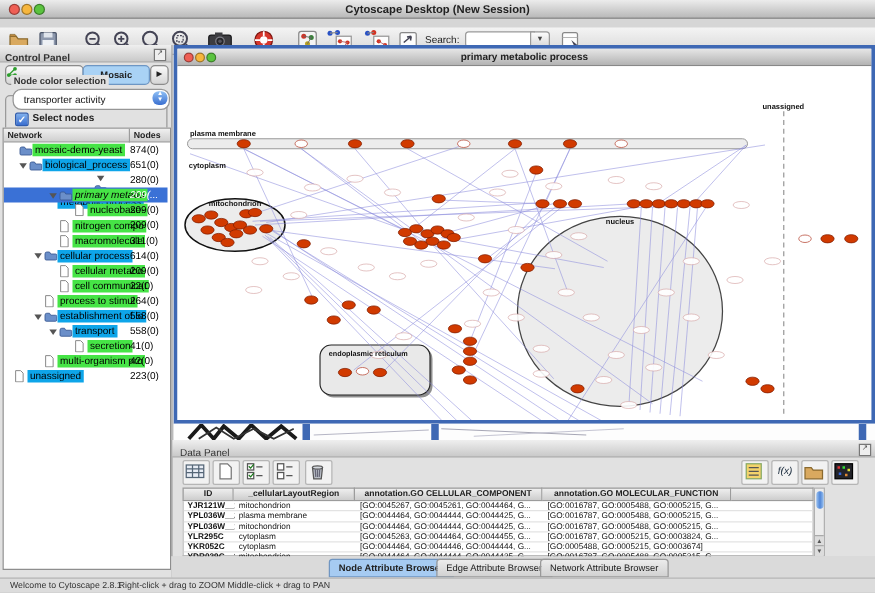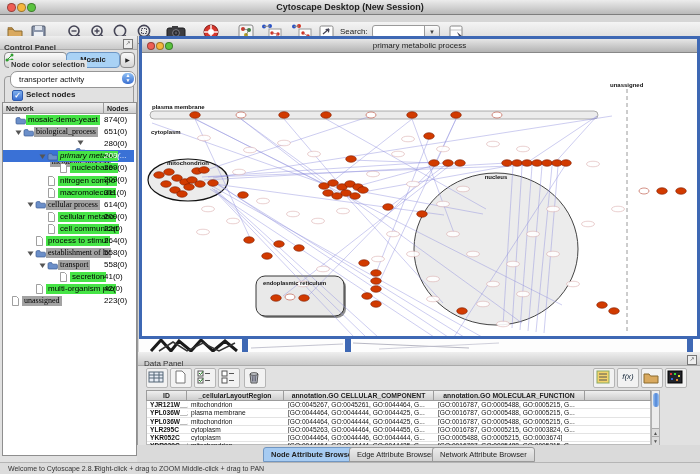--- a/index.html
+++ b/index.html
@@ -30,27 +30,27 @@
   #selnodes-label{left:26px;top:54px;font-size:8px;font-weight:bold;color:#222;}
   #tree-box{left:2px;top:66px;width:133px;height:352px;background:#fff;border:1px solid #8e8e8e;overflow:hidden;}
   .th-cell{position:absolute;top:0;height:11px;background:linear-gradient(#f0f0f0,#cfcfcf);border-right:1px solid #9c9c9c;border-bottom:1px solid #9c9c9c;font-size:7px;font-weight:bold;color:#222;line-height:11px;padding-left:3px;box-sizing:border-box;}
   #tree-rows{position:absolute;left:0;top:11px;width:131px;}
   .trow{position:relative;height:12.1px;display:flex;align-items:center;white-space:nowrap;}
   .trow.sel{background:#3a71d6;}
   .tri{width:8px;flex:0 0 8px;display:flex;align-items:center;}
   .ticon{flex:0 0 11px;display:flex;align-items:center;}
   .tlabel{font-size:8px;color:#000;padding:0 2px;line-height:10px;}
   .bg-green{background:#46e446;}
-  .bg-red{background:#a3a3a3;font-family:Liberation Serif, serif;}
+  .bg-red{background:#0ea5e9;}
   .tnodes{position:absolute;left:101px;top:1px;font-size:8px;color:#000;}
   .sel .tnodes{color:#fff;}
   
   #frame{left:139px;top:36px;width:555px;height:297px;border:3px solid #3e68b4;background:#fff;}
   #frame-titlebar{left:0;top:0;width:555px;height:13px;background:linear-gradient(#e6e6e6,#b3b3b3);border-bottom:1px solid #888;}
-  #frame-titlebar .title{width:100%;text-align:center;font-size:8px;font-weight:normal;color:#222;line-height:13px;}
+  #frame-titlebar .title{width:100%;text-align:center;font-size:8px;font-weight:bold;color:#222;line-height:13px;}
   #canvas{left:0;top:14px;width:555px;height:283px;background:#fff;}
   
   #fragment{left:139px;top:339px;width:561px;height:13px;background:#fdfdfd;overflow:hidden;}
   
   #dp{left:137px;top:352px;width:563px;height:93px;background:#e1e1e1;border-left:1px solid #9a9a9a;}
   #dp-header{left:0;top:0;width:563px;height:13px;background:linear-gradient(#efefef,#c9c9c9);border-bottom:1px solid #aaa;}
   #dp-header span{font-size:8px;font-weight:normal;color:#333;line-height:13px;padding-left:6px;}
   .dpi{position:absolute;top:16px;width:20px;height:18px;border:1px solid #b5b5b5;border-radius:2px;background:#f2f2f2;}
   #dp-tablehead{left:8px;top:38px;width:505px;height:11px;}
   .col-h{position:absolute;top:0;height:11px;background:linear-gradient(#efefef,#cdcdcd);border:1px solid #9c9c9c;border-left:none;box-sizing:border-box;font-size:6.8px;font-weight:bold;color:#222;line-height:10px;text-align:center;overflow:hidden;}

